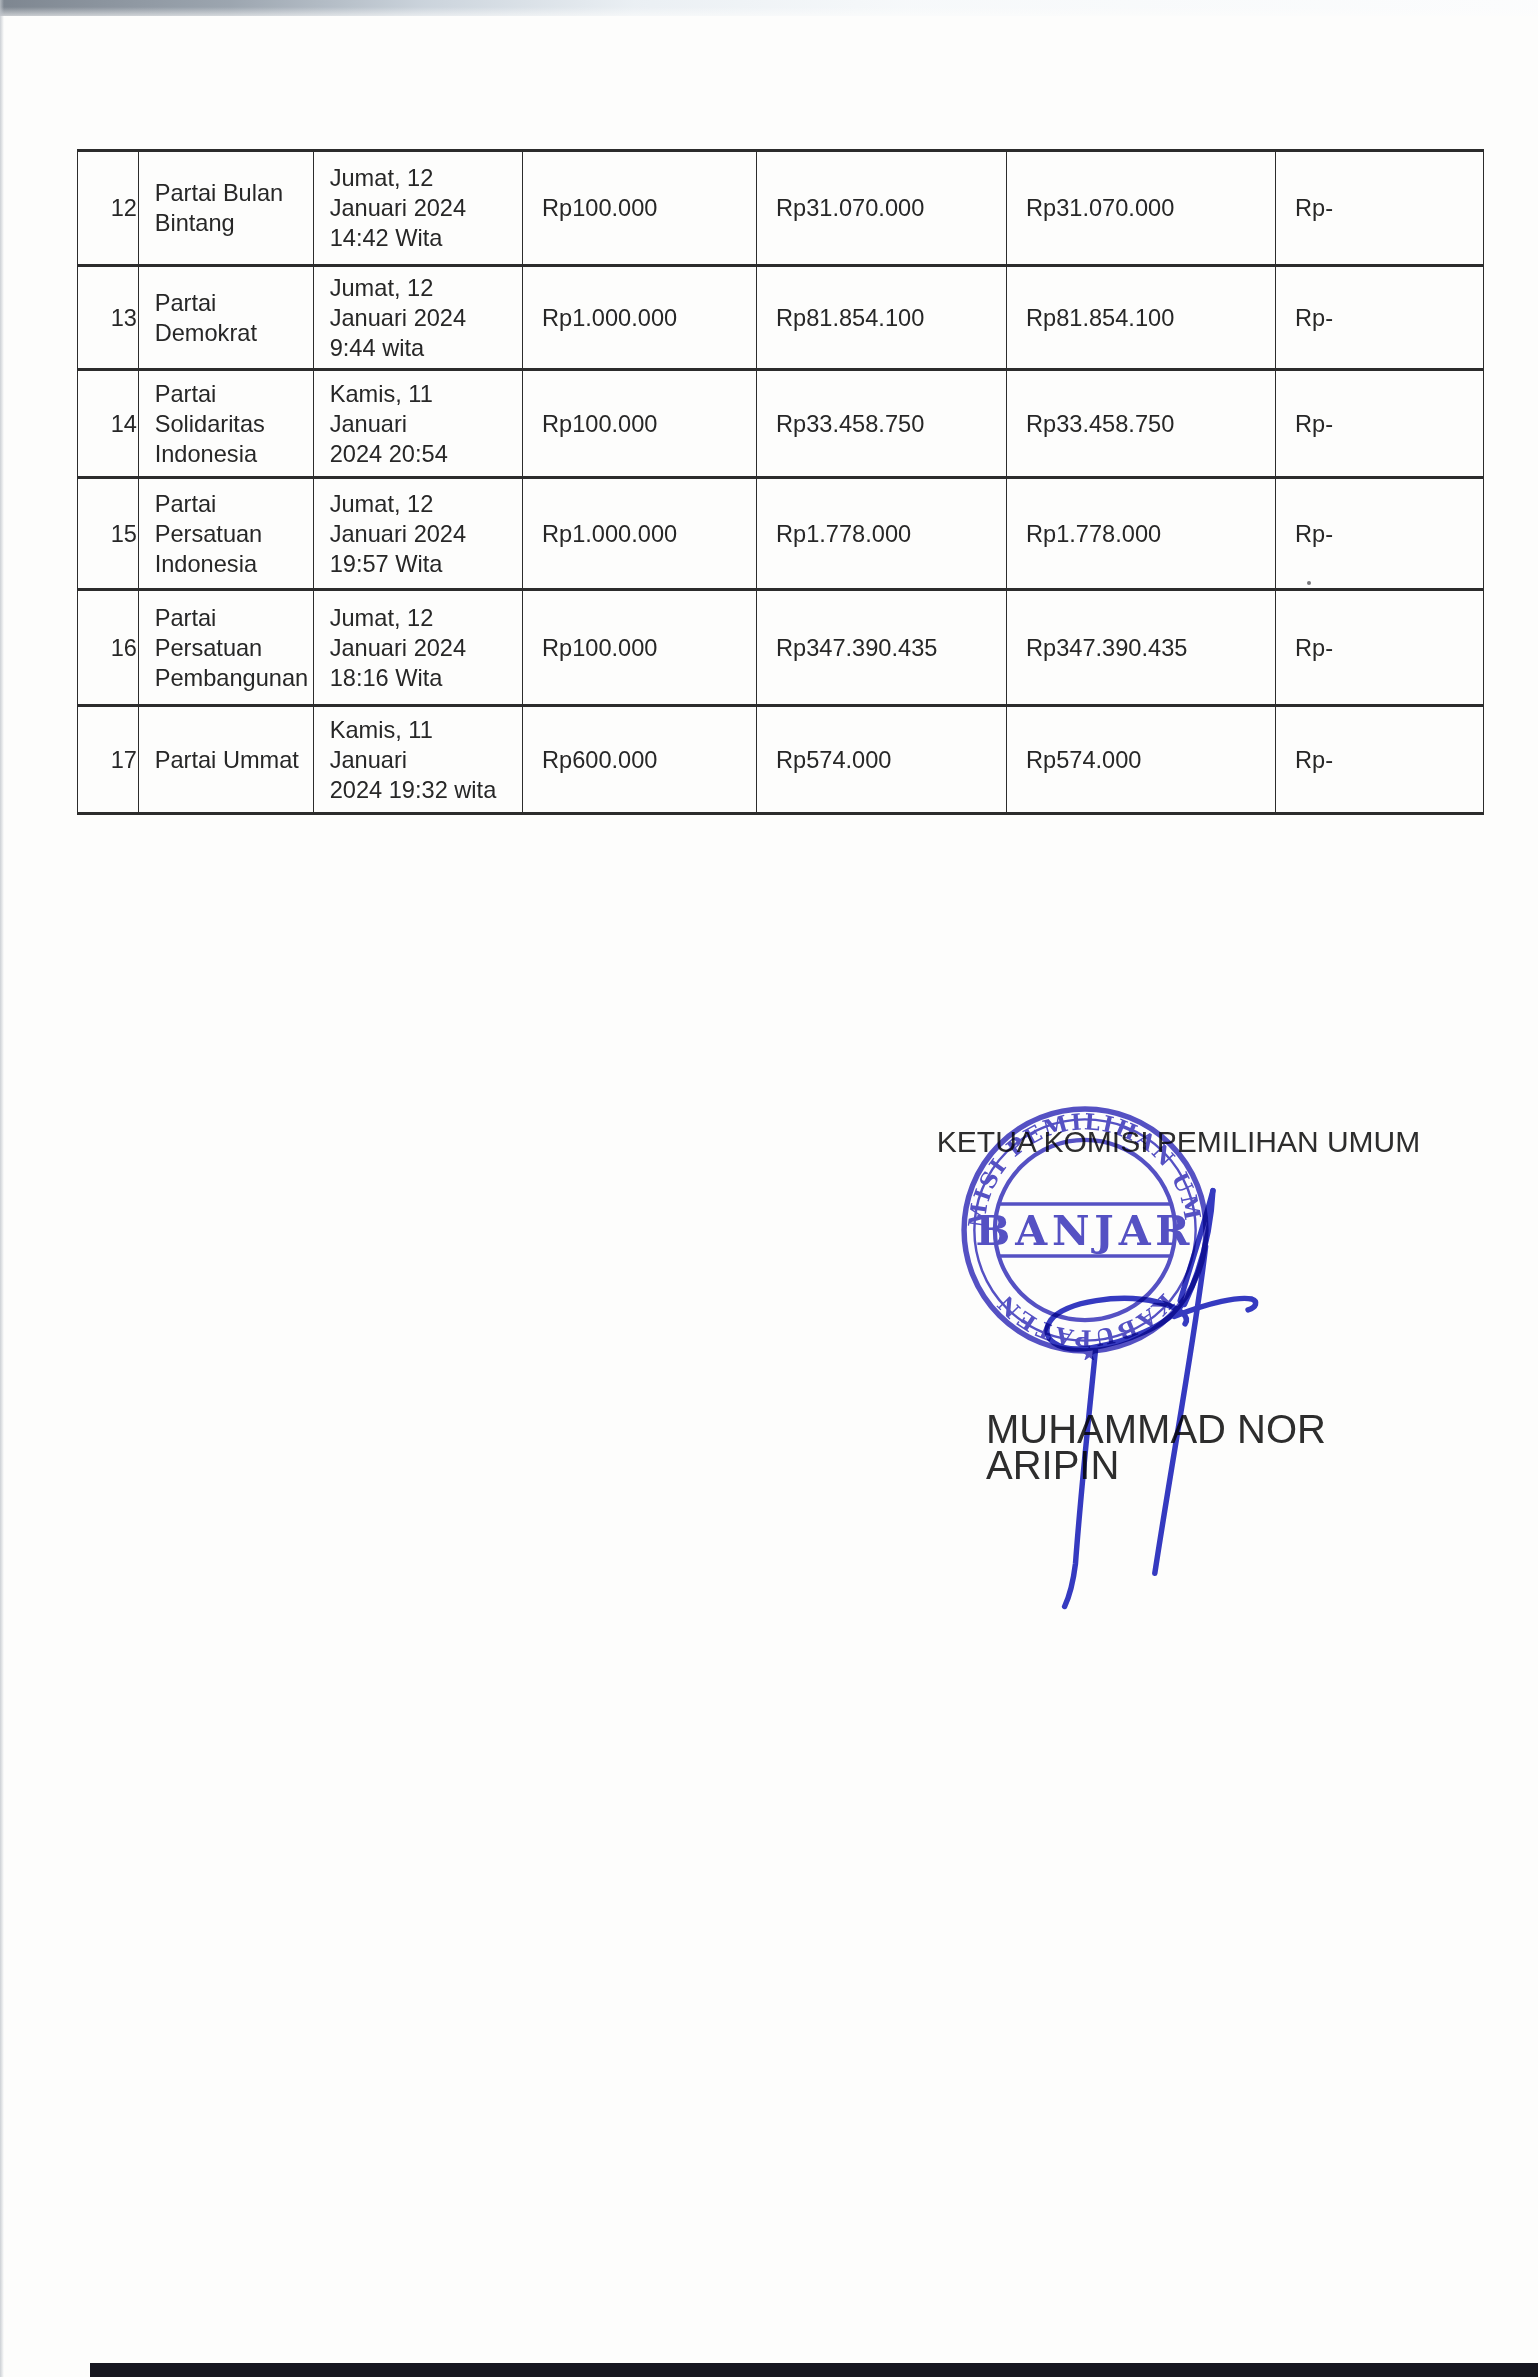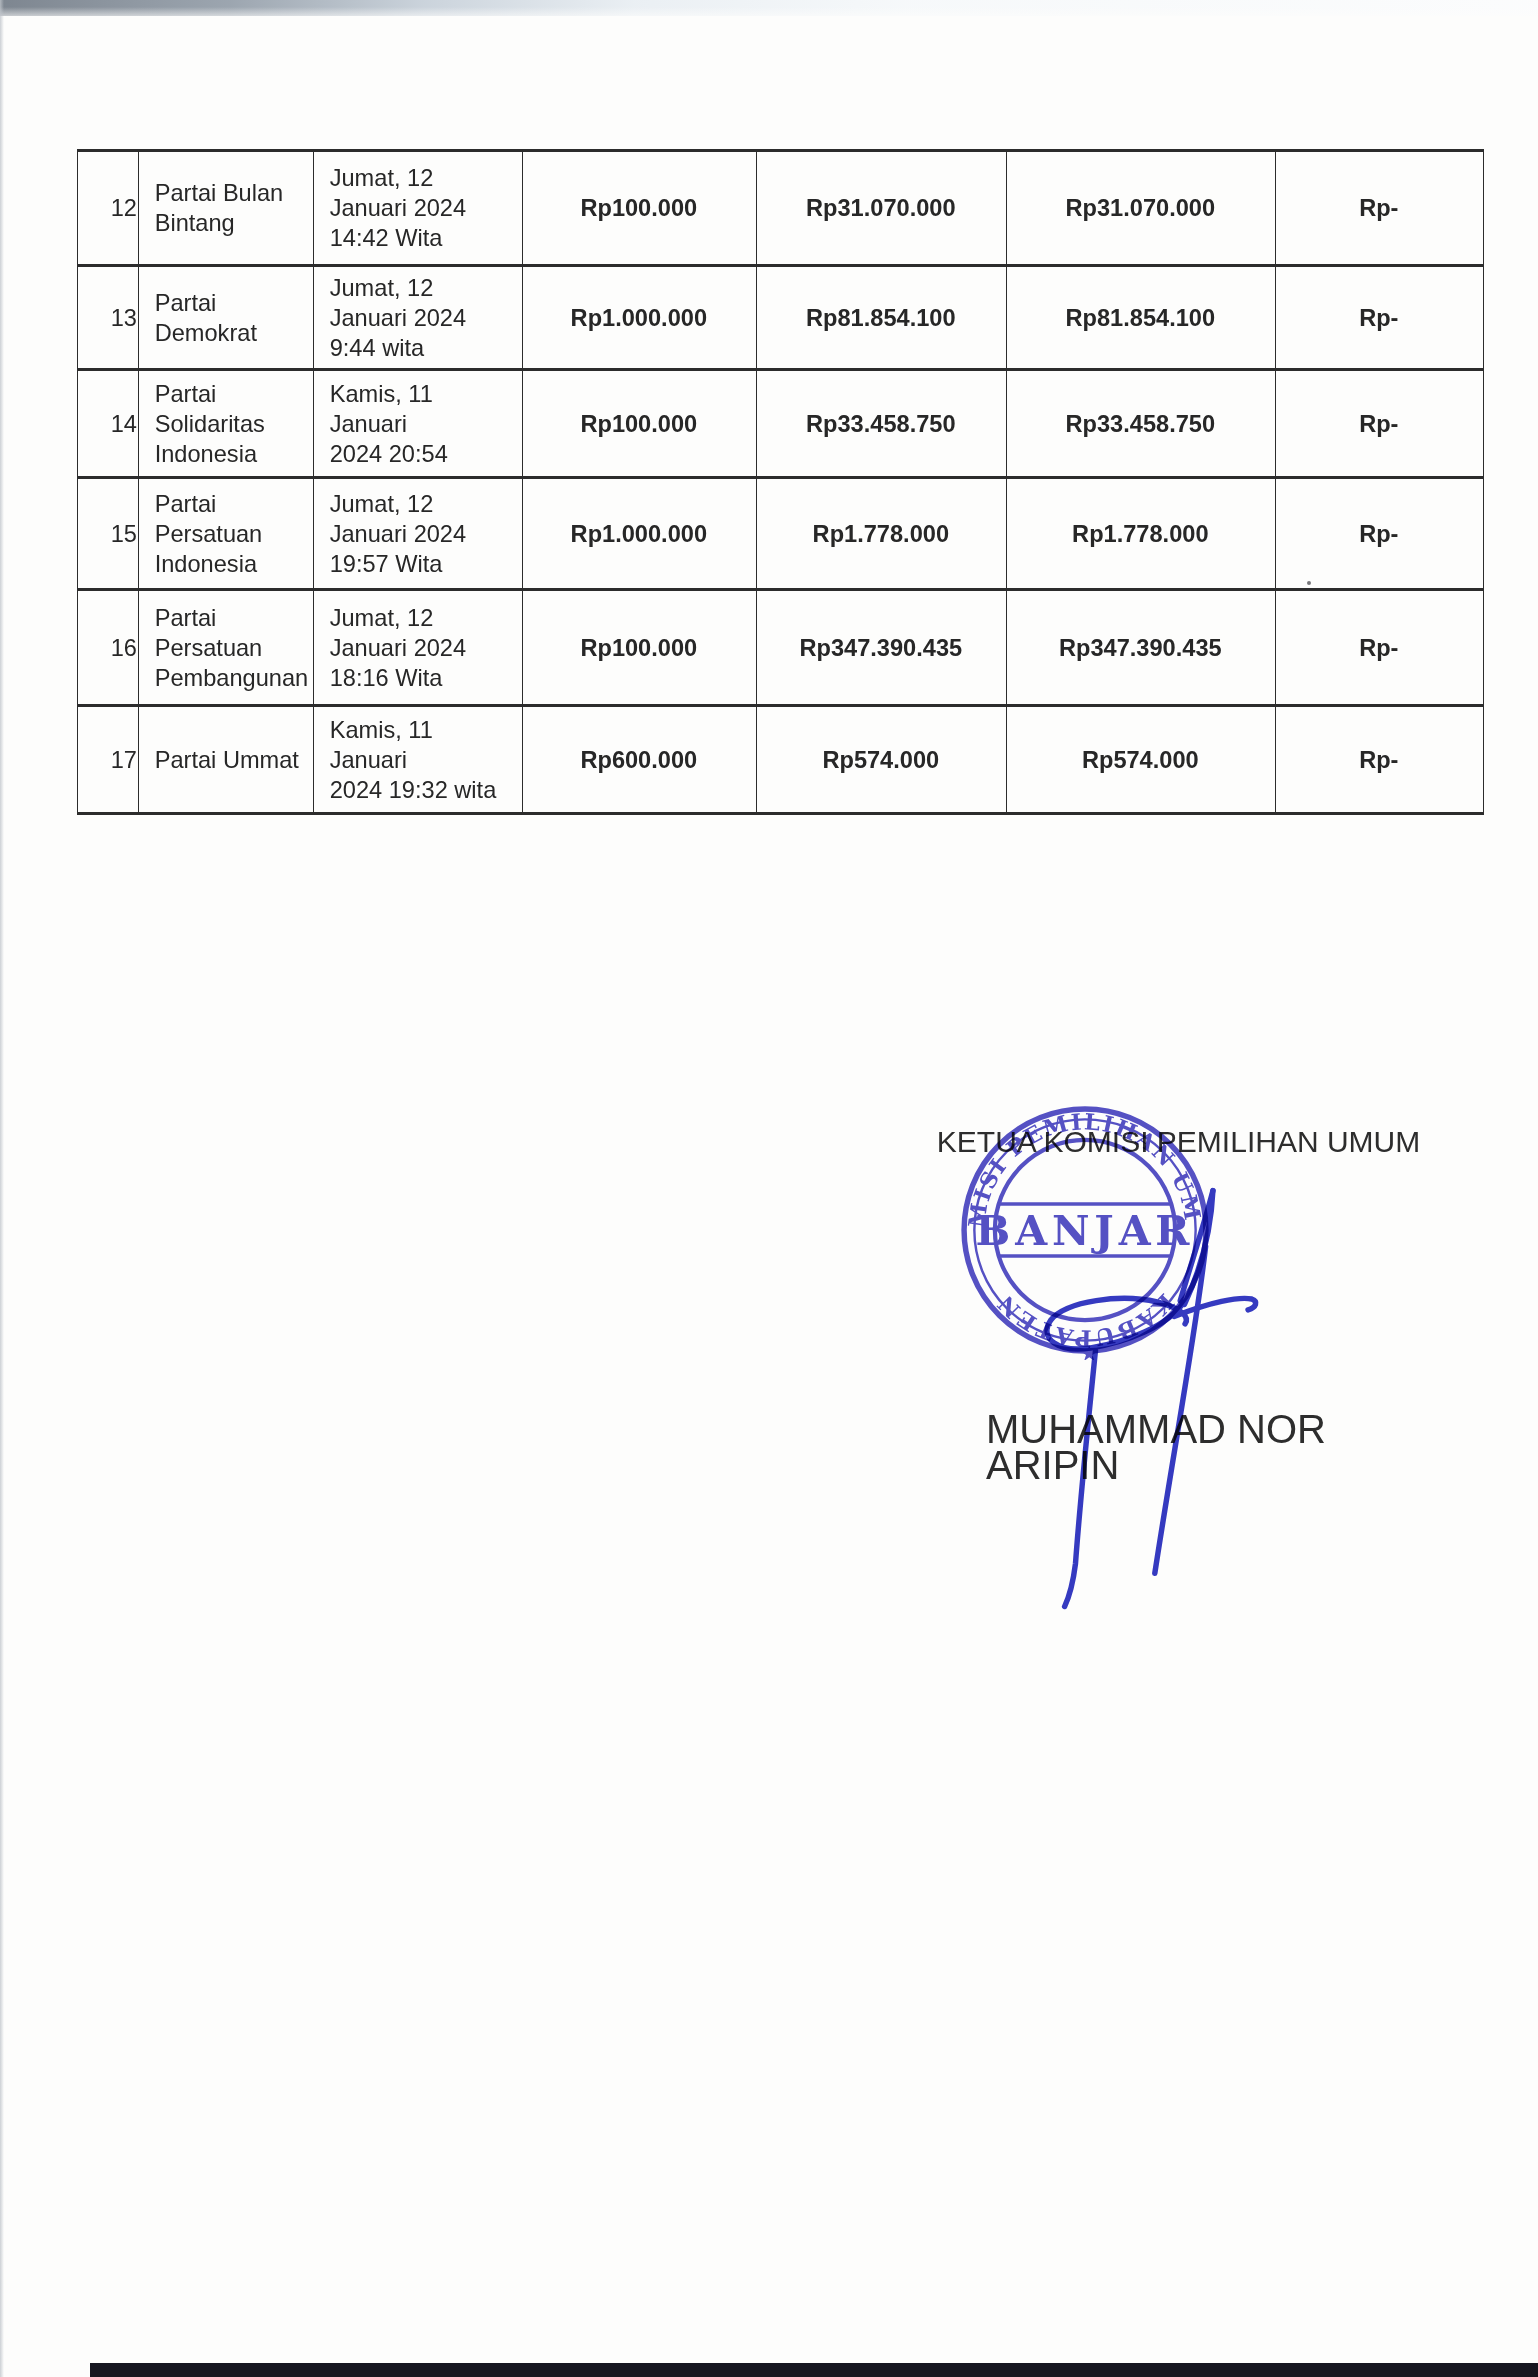--- a/index.html
+++ b/index.html
@@ -18,21 +18,21 @@
   .speck{position:absolute;width:4.2px;height:4.2px;border-radius:50%;background:#55555a;opacity:.8;}
 
   
   table.ladk{position:absolute;left:77px;top:149px;width:1405px;table-layout:fixed;
     border-collapse:collapse;font-size:23.6px;line-height:30px;color:#272727;}
   table.ladk td{border-left:1.8px solid #2c2c2c;border-right:1.8px solid #2c2c2c;
     border-top:3px solid #2c2c2c;border-bottom:3px solid #2c2c2c;vertical-align:middle;
     overflow:hidden;}
   td.no{text-align:right;}
   td.party,td.date{padding-left:15.7px;padding-right:7.3px;white-space:pre-line;}
-  .amt{display:flex;justify-content:center;align-items:center;padding:0 19.4px 0 18px;font-weight:bold;}
+  .amt{display:flex;justify-content:flex-start;align-items:center;padding:0 19.4px 0 18px;}
   tr.r0{height:115px;} tr.r1{height:104px;} tr.r2{height:108px;}
   tr.r3{height:112px;} tr.r4{height:116px;} tr.r5{height:108px;}
 
   
   .closing{position:absolute;left:188px;top:845px;width:1224px;
     font-family:"DejaVu Serif",serif;font-size:30px;line-height:69px;color:#1c1c1c;
     letter-spacing:0.3px;}
   .closing .just{text-align:justify;text-align-last:justify;}
 
   

